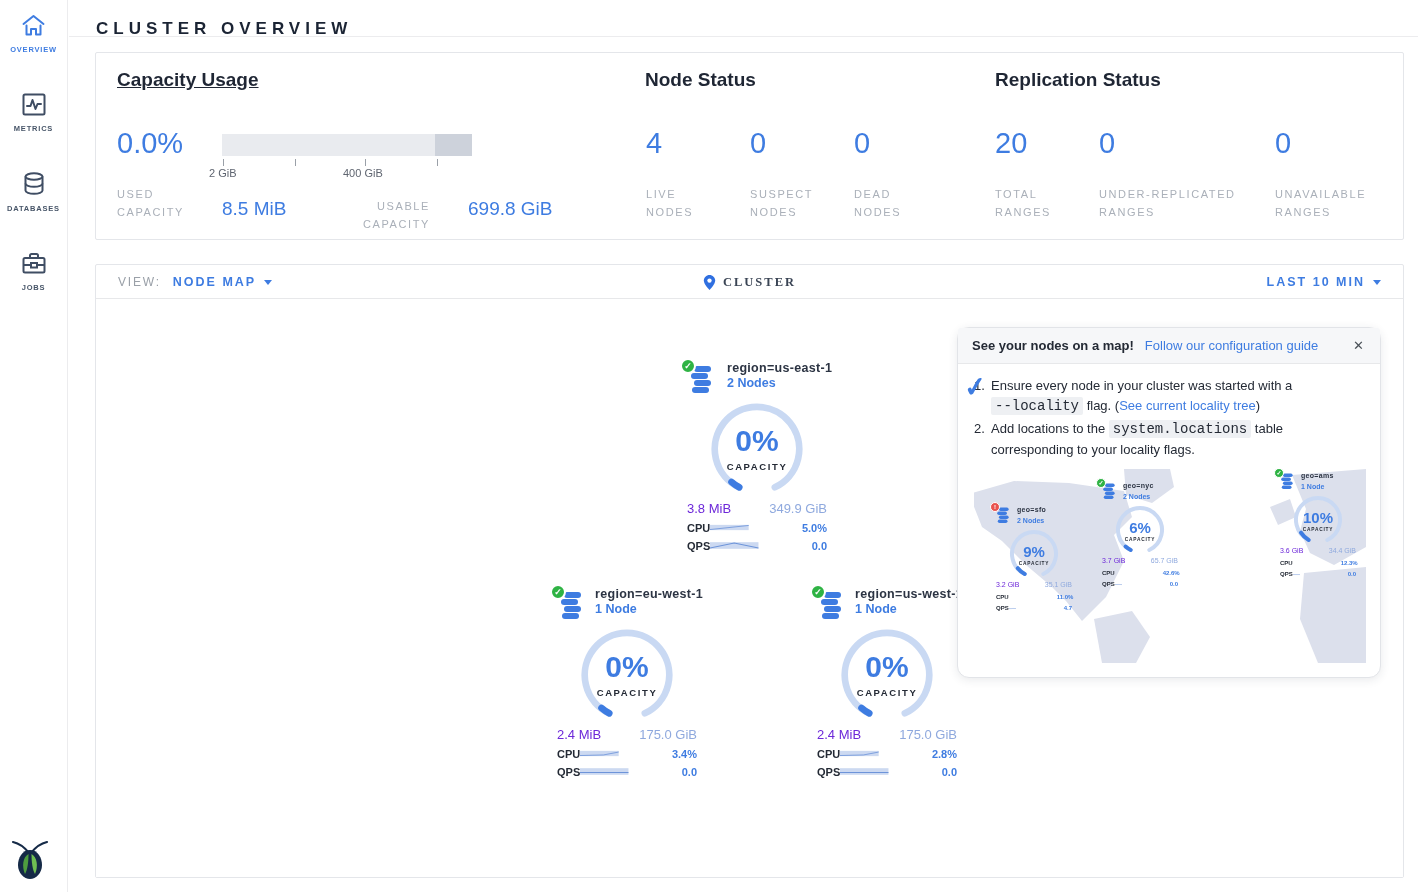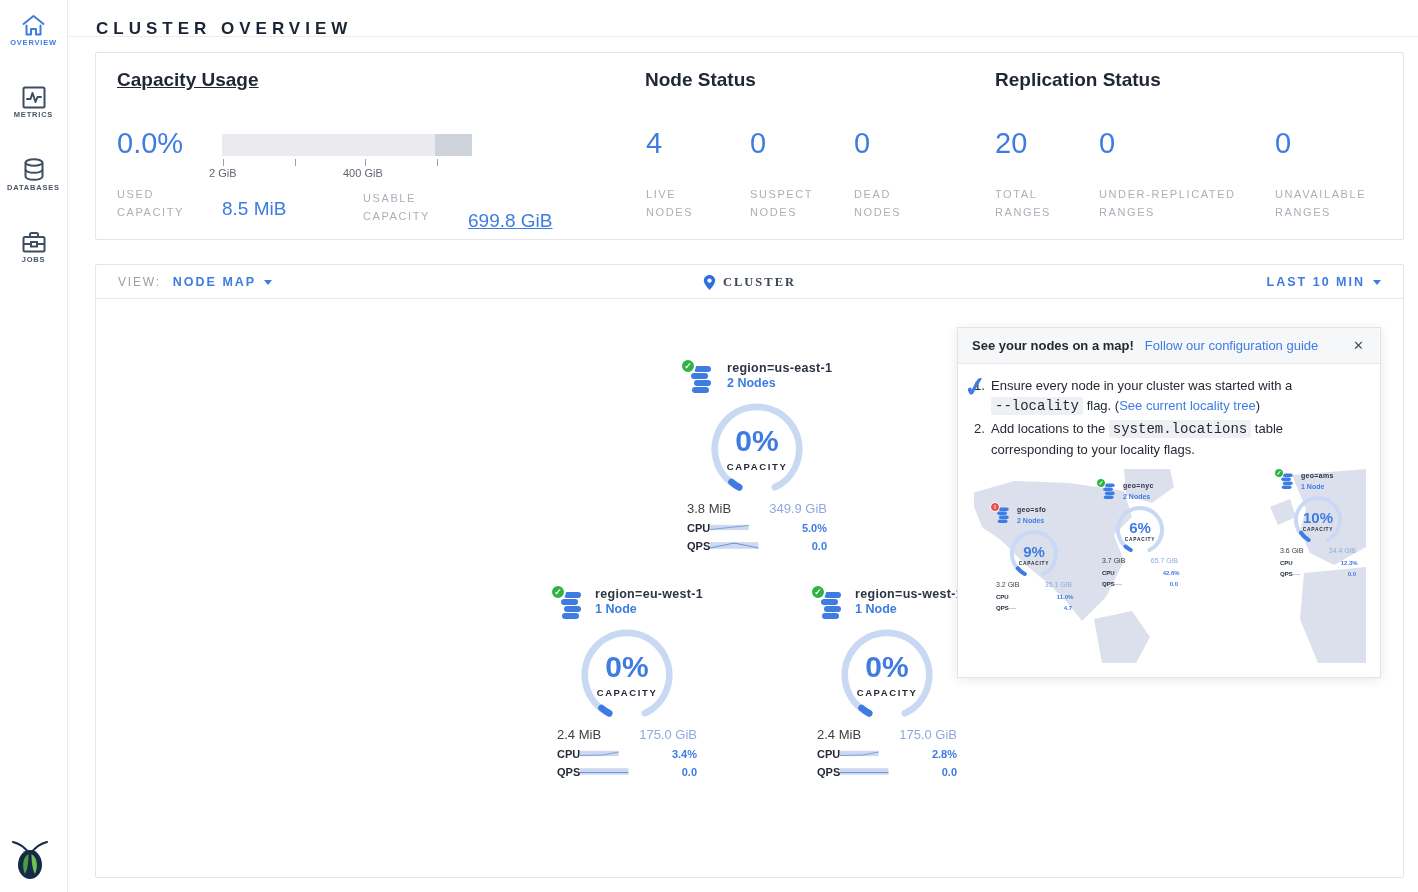--- a/index.html
+++ b/index.html
@@ -3,21 +3,21 @@
 <meta charset="utf-8">
 <style>
   * { margin:0; padding:0; box-sizing:border-box; }
   html,body { width:1418px; height:892px; background:#fff; font-family:"Liberation Sans",sans-serif; color:#242a35; overflow:hidden; }
   .root { position:relative; width:1418px; height:892px; }
 
   
   .sidebar { position:absolute; left:0; top:0; width:68px; height:892px; background:#fff; border-right:1px solid #ececee; }
   .nav-item { display:flex; flex-direction:column; align-items:center; cursor:pointer; margin-top:13px; padding-bottom:14px; }
   .nav-item + .nav-item { margin-top:24px; }
-  .nav-label { font-size:7.5px; font-weight:700; letter-spacing:0.8px; color:#475568; }
+  .nav-label { font-size:7.5px; font-weight:700; letter-spacing:0.8px; color:#475568; margin-top:7px; }
   .nav-item.active .nav-label { color:#3e7ce1; }
   .nav-icon svg { display:block; }
   .sidebar-logo { position:absolute; left:9px; bottom:6px; }
 
   
   .page-header { position:absolute; left:69px; top:0; width:1349px; height:37px; border-bottom:1px solid #ececee; display:flex; align-items:center; padding-left:27px; background:#fff; }
   .page-title { font-size:17px; font-weight:700; letter-spacing:5px; color:#1b2434;margin-top:21px; }
 
   
   .summary-card { position:absolute; left:95px; top:52px; width:1309px; height:188px; border:1px solid #e4e6ea; border-radius:2px; background:#fff; }
@@ -51,29 +51,29 @@
   .badge { position:absolute; top:-7px; left:-9px; width:16px; height:16px; border-radius:50%; background:#2fb344; border:2px solid #fff; color:#fff; font-size:9px; font-weight:700; display:flex; align-items:center; justify-content:center; z-index:2; }
   .badge.red { background:#e9534f; }
   .nc-titles { margin-left:10px; }
   .nc-region { font-size:12.5px; font-weight:700; color:#2c3443; letter-spacing:0.3px; white-space:nowrap; }
   .nc-nodes { font-size:12.5px; font-weight:700; color:#3e7ce1; margin-top:1px; cursor:pointer; }
   .gauge { position:relative; width:96px; height:96px; margin:6px auto 0; }
   .gauge svg { position:absolute; left:0; top:0; }
   .gauge-pct { position:absolute; width:100%; text-align:center; top:23px; font-size:30px; font-weight:700; color:#3e7ce1; }
   .gauge-cap { position:absolute; width:100%; text-align:center; top:60px; font-size:9.5px; font-weight:700; letter-spacing:1.6px; color:#242a35; }
   .nc-caps { display:flex; justify-content:space-between; width:140px; margin:4px auto 0; }
-  .nc-used { font-size:13px; color:#404040; }
+  .nc-used { font-size:13px; color:#6d28d9; }
   .nc-total { font-size:13px; color:#8fa9de; }
   .metric-row { display:flex; align-items:center; width:140px; margin:5px auto 0; }
   .metric-label { font-size:11px; font-weight:700; color:#242a35; width:30px; }
   .spark { width:66px; height:13px; }
   .metric-val { font-size:11px; font-weight:700; color:#3e7ce1; margin-left:9px;padding-left:44px; }
 
   
-  .popup { position:absolute; left:861px; top:28px; width:424px; background:#fff; border:1px solid #e2e4e8; border-radius:0; box-shadow:0 2px 10px rgba(40,50,70,0.10); z-index:5; }
+  .popup { position:absolute; left:861px; top:28px; width:424px; background:#fff; border:1px solid #e2e4e8; border-radius:12px; box-shadow:0 2px 10px rgba(40,50,70,0.10); z-index:5; }
   .popup-header { display:flex; align-items:center; background:#f6f7f9; border-bottom:1px solid #e7e8ea; border-radius:3px 3px 0 0; padding:10px 14px; }
   .popup-title { font-size:13px; font-weight:700; color:#242a35; }
   .popup-link { font-size:13px; color:#3e7ce1; margin-left:11px; cursor:pointer; }
   .popup-close { margin-left:auto; font-size:13px; color:#4a5158; cursor:pointer; padding:0 2px; }
   .popup-body { padding:10px 16px 14px; font-size:13px; line-height:1.5; color:#242a35; }
   .step { position:relative; padding-left:17px; margin-top:2px; }
   .step-num { position:absolute; left:0; top:0; }
   .big-check { position:absolute; left:-10px; top:-9px; font-size:27px; font-weight:700; color:#3e7ce1; transform:rotate(-6deg); z-index:3; }
   .code { font-family:"Liberation Mono",monospace; font-size:14px; background:#eef0f3; padding:1px 4px; border-radius:2px; white-space:nowrap; }
   .inline-link { color:#3e7ce1; cursor:pointer; }
@@ -169,24 +169,24 @@
     <div class="cap-tick" style="left:127px;"></div>
     <div class="cap-tick" style="left:199px;"></div>
     <div class="cap-tick" style="left:269px;"></div>
     <div class="cap-tick" style="left:341px;"></div>
     <div class="cap-tick-label" style="left:113px;">2 GiB</div>
     <div class="cap-tick-label" style="left:247px;">400 GiB</div>
     <div class="stat-label" style="left:21px; top:132px;">
       <span>USED</span><br><span>CAPACITY</span>
     </div>
     <div class="mid-val" style="left:126px; top:145px;">8.5 MiB</div>
-    <div class="stat-label" style="left:267px; top:136px;">
+    <div class="stat-label" style="left:267px; top:144px;text-align:right;">
       <span>USABLE</span><br><span>CAPACITY</span>
     </div>
-    <div class="mid-val" style="left:372px; top:157px;text-decoration:underline;">699.8 GiB</div>
+    <div class="mid-val" style="left:372px; top:145px;">699.8 GiB</div>
 
     <h2 class="sec-title" style="left:549px; top:16px;">Node Status</h2>
     <div class="big-num" style="left:550px; top:74px;">4</div>
     <div class="big-num" style="left:654px; top:74px;">0</div>
     <div class="big-num" style="left:758px; top:74px;">0</div>
     <div class="stat-label" style="left:550px; top:132px;">
       <span>LIVE</span><br><span>NODES</span>
     </div>
     <div class="stat-label" style="left:654px; top:132px;">
       <span>SUSPECT</span><br><span>NODES</span>

